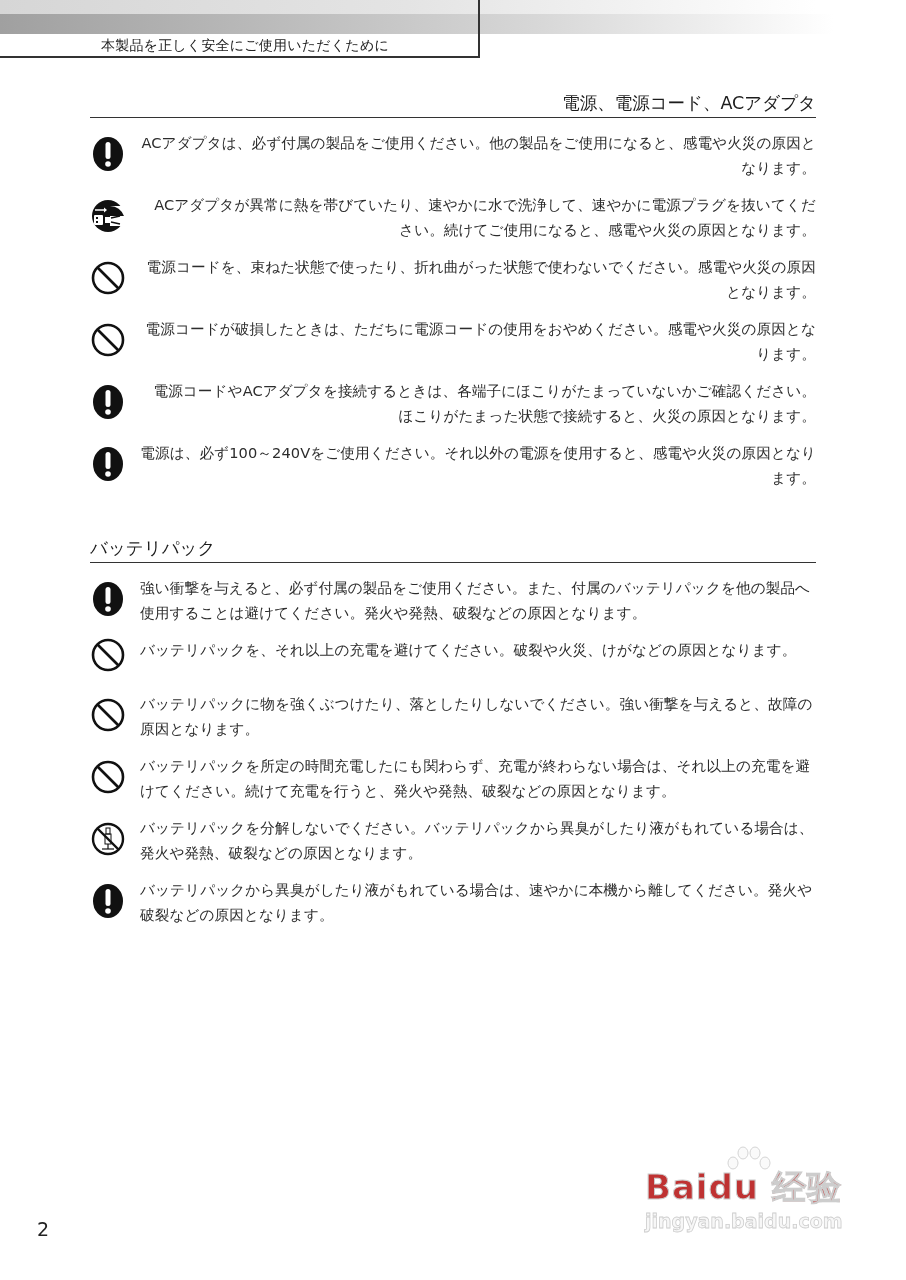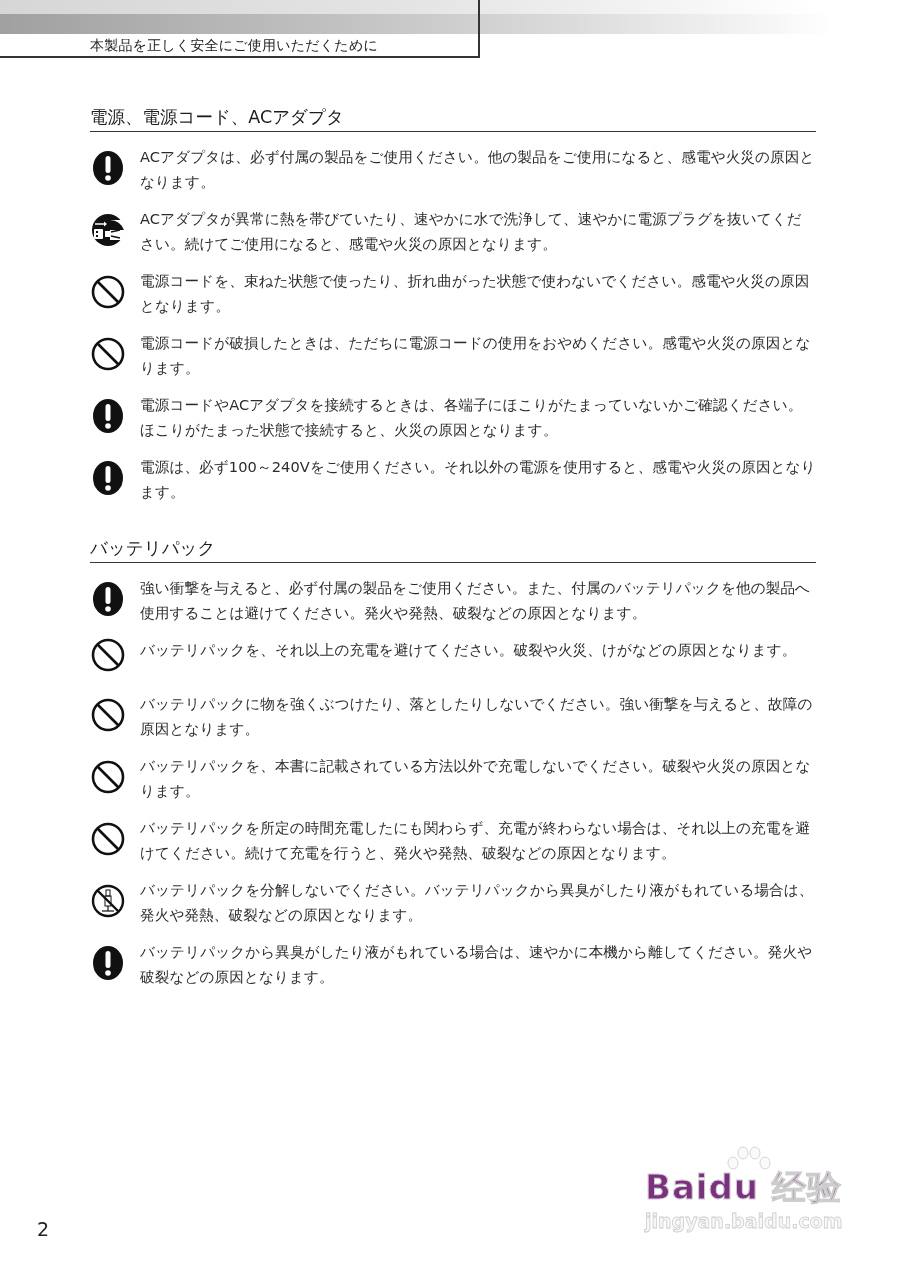--- a/index.html
+++ b/index.html
@@ -15,40 +15,40 @@
   .header-band-dark {
     position: absolute; left: 0; top: 14px; width: 906px; height: 20px;
     background: linear-gradient(to right, #a0a0a0 0%, #c4c4c4 40%, #d8d8d8 60%, #f0f0f0 80%, #ffffff 92%);
   }
   .header-box {
     position: absolute; left: 0; top: 0; width: 480px; height: 58px;
     border-right: 2px solid #333; border-bottom: 2px solid #333;
     box-sizing: border-box;
   }
   .header-title {
-    position: absolute; left: 90px; top: 37px; font-size: 14px; color: #222;
+    position: absolute; left: 101px; top: 37px; font-size: 14px; color: #222;
     white-space: nowrap; letter-spacing: 0.2px; font-family: Liberation Mono, monospace;
   }
   .section { position: absolute; left: 90px; width: 726px; }
   .section-title {
     font-size: 17.5px; color: #1c1c1c; padding: 0 0 3px 0;
     border-bottom: 1.5px solid #333; margin-bottom: 8px; line-height: 22px;
   }
   .item { position: relative; padding-left: 50px; margin-bottom: 12px; min-height: 50px; }
   .item .icon { position: absolute; left: 0; top: 6px; width: 36px; height: 36px; }
   .item .text { font-size: 14.6px; line-height: 25px; color: #2c2c2c; letter-spacing: 0.1px; margin-top: 12px; }
   .item.single { min-height: 40px; }
   .page-number { position: absolute; left: 37px; top: 1218px; font-size: 19px; color: #222; }
   .watermark {
     position: absolute; left: 645px; top: 1145px; width: 210px; height: 100px;
     color: #ffffff; opacity: 0.9;
   }
   .wm-logo {
     position: absolute; left: 0; top: 20px; font-size: 34px; font-weight: bold;
-    color: #701a75; -webkit-text-stroke: 1px #c8c8c8; letter-spacing: 1px;
+    color: #b91c1c; -webkit-text-stroke: 1px #c8c8c8; letter-spacing: 1px;
   }
   .wm-url {
     position: absolute; left: 0; top: 65px; font-size: 19px; font-weight: bold;
     color: #f7f7f7; -webkit-text-stroke: 0.8px #c8c8c8;
   }
 </style>
 </head>
 <body>
 
 <div class="header-band"></div>
@@ -83,21 +83,21 @@
       <circle cx="18" cy="18" r="15" fill="none" stroke="#111" stroke-width="2.4"></circle>
       <rect x="16" y="7" width="4" height="6" fill="none" stroke="#111" stroke-width="1"></rect>
       <rect x="15" y="13" width="6" height="10" fill="none" stroke="#111" stroke-width="1"></rect>
       <line x1="18" y1="23" x2="18" y2="28" stroke="#111" stroke-width="1.2"></line>
       <line x1="12" y1="28" x2="24" y2="28" stroke="#111" stroke-width="1.2"></line>
       <line x1="7.5" y1="7.5" x2="28.5" y2="28.5" stroke="#111" stroke-width="2.4"></line>
     </g>
   </defs>
 </svg>
 
-<div class="section" style="top:106px;">
+<div class="section" style="top:92px;text-align:right;">
   <div class="section-title">電源、電源コード、ACアダプタ</div>
 
   <div class="item">
     <svg class="icon" viewBox="0 0 36 36">
         <use href="#ico-mandatory"></use>
       </svg>
     <div class="text">ACアダプタは、必ず付属の製品をご使用ください。他の製品をご使用になると、感電や火災の原因となります。</div>
   </div>
   <div class="item">
     <svg class="icon" viewBox="0 0 36 36">
@@ -149,26 +149,20 @@
   <div class="item">
     <svg class="icon" viewBox="0 0 36 36">
         <use href="#ico-prohibit"></use>
       </svg>
     <div class="text">バッテリパックに物を強くぶつけたり、落としたりしないでください。強い衝撃を与えると、故障の原因となります。</div>
   </div>
   <div class="item">
     <svg class="icon" viewBox="0 0 36 36">
         <use href="#ico-prohibit"></use>
       </svg>
-    <div class="text">バッテリパックを、本書に記載されている方法以外で充電しないでください。破裂や火災の原因となります。</div>
-  </div>
-  <div class="item">
-    <svg class="icon" viewBox="0 0 36 36">
-        <use href="#ico-prohibit"></use>
-      </svg>
     <div class="text">バッテリパックを所定の時間充電したにも関わらず、充電が終わらない場合は、それ以上の充電を避けてください。続けて充電を行うと、発火や発熱、破裂などの原因となります。</div>
   </div>
   <div class="item">
     <svg class="icon" viewBox="0 0 36 36">
         <use href="#ico-nodisassemble"></use>
       </svg>
     <div class="text">バッテリパックを分解しないでください。バッテリパックから異臭がしたり液がもれている場合は、発火や発熱、破裂などの原因となります。</div>
   </div>
   <div class="item">
     <svg class="icon" viewBox="0 0 36 36">

